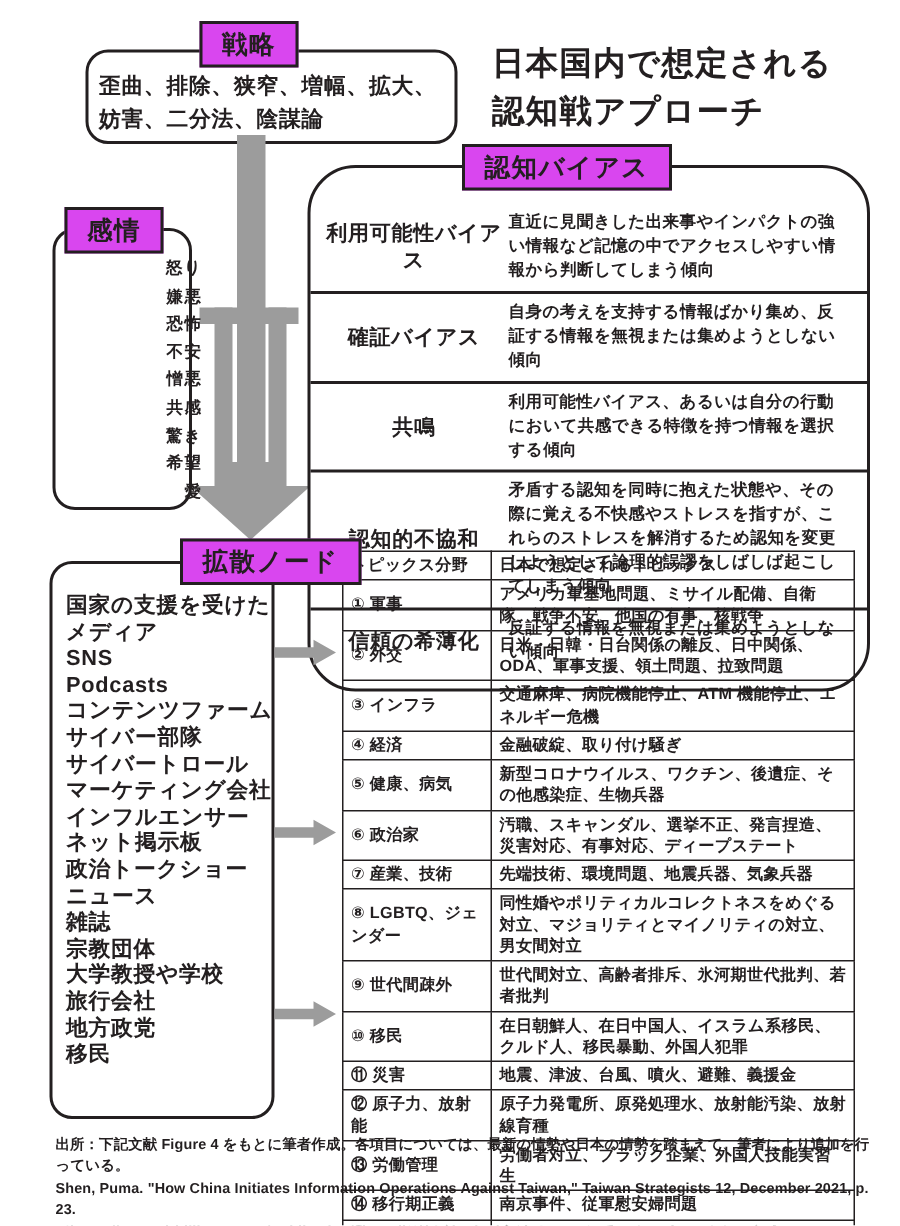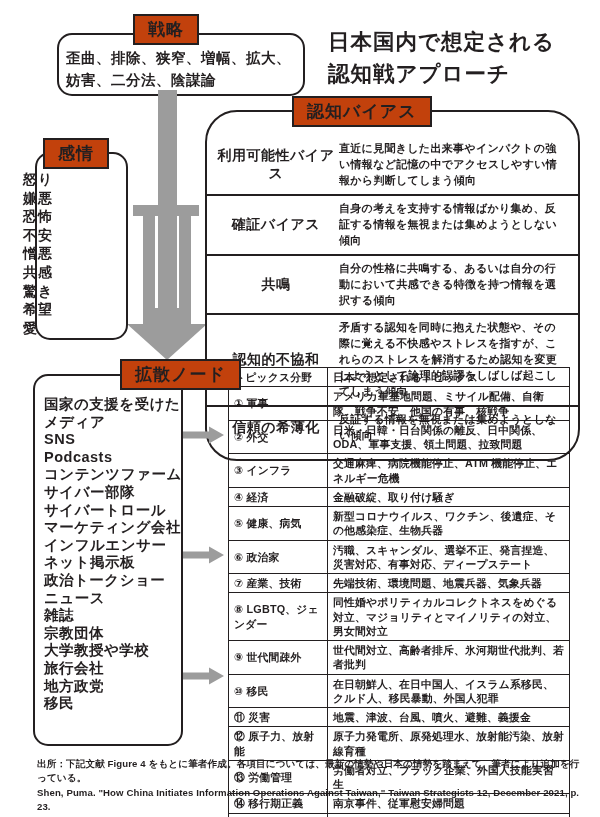--- a/index.html
+++ b/index.html
@@ -4,36 +4,36 @@
 <style>
   html,body{margin:0;padding:0;background:#ffffff;}
   .page{
     position:relative;width:600px;height:817px;background:#ffffff;overflow:hidden;
     font-family:"Liberation Sans","DejaVu Sans",sans-serif;
     color:#231f20;font-weight:bold;
   }
   
   .outer-box{position:absolute;border:2.5px solid #231f20;background:#fff;box-sizing:border-box;}
   .label-box{
-    position:absolute;z-index:3;background:#c2410c;border:2.5px solid #231f20;
+    position:absolute;z-index:3;background:#d946ef;border:2.5px solid #231f20;
     font-size:17px;font-weight:bold;padding:2px 13px;letter-spacing:1px;white-space:nowrap;
   }
   
   .title{position:absolute;left:328px;top:16px;font-size:21.5px;line-height:1.5;letter-spacing:1px;margin-top:10px;}
   
   .strategy-box{left:57px;top:33px;width:248px;height:63px;border-radius:15px;}
   .strategy-label{left:133px;top:14px;}
   .strategy-content{position:absolute;left:66px;top:47px;width:232px;font-size:14.5px;line-height:1.55;letter-spacing:.5px;}
   
   .emotion-box{left:35px;top:152px;width:93px;height:188px;border-radius:15px;}
   .emotion-label{left:43px;top:138px;}
-  .emotion-list{position:absolute;left:23px;top:170px;width:93px;text-align:left;font-size:14px;line-height:18.6px;letter-spacing:1px;}
+  .emotion-list{position:absolute;left:42px;top:170px;width:93px;text-align:right;font-size:11px;line-height:18.6px;letter-spacing:1px;}
   
   .bias-box{left:205px;top:110px;width:375px;border-radius:32px;padding:24px 0 10px 0;}
-  .bias-label{left:292px;top:96px;font-family:Liberation Serif, serif;}
+  .bias-label{left:308px;top:96px;font-family:Liberation Serif, serif;}
   .bias-row{display:flex;align-items:center;padding:5px 8px;}
   .bias-row + .bias-row{border-top:2px solid #231f20;}
   .bias-term{width:122px;flex:none;text-align:center;font-size:14px;letter-spacing:.5px;}
   .bias-desc{flex:1;font-size:11px;line-height:1.45;letter-spacing:.3px;padding-left:2px;padding-right:4px;}
   
   .main-arrow{position:absolute;left:120px;top:90px;}
   .main-arrow *{fill:#9c9c9c;}
   
   .nodes-box{left:33px;top:374px;width:150px;height:372px;border-radius:15px;}
   .nodes-label{left:120px;top:359px;}
@@ -95,21 +95,21 @@
     <div class="bias-row">
       <div class="bias-term">利用可能性バイアス</div>
       <div class="bias-desc">直近に見聞きした出来事やインパクトの強い情報など記憶の中でアクセスしやすい情報から判断してしまう傾向</div>
     </div>
     <div class="bias-row">
       <div class="bias-term">確証バイアス</div>
       <div class="bias-desc">自身の考えを支持する情報ばかり集め、反証する情報を無視または集めようとしない傾向</div>
     </div>
     <div class="bias-row">
       <div class="bias-term">共鳴</div>
-      <div class="bias-desc">自分の性格に共鳴する、あるいは自分の行動において共感できる特徴を持つ情報を選択する傾向</div>
+      <div class="bias-desc">利用可能性バイアス、あるいは自分の行動において共感できる特徴を持つ情報を選択する傾向</div>
     </div>
     <div class="bias-row">
       <div class="bias-term">認知的不協和</div>
       <div class="bias-desc">矛盾する認知を同時に抱えた状態や、その際に覚える不快感やストレスを指すが、これらのストレスを解消するため認知を変更しようとして論理的誤謬をしばしば起こしてしまう傾向</div>
     </div>
     <div class="bias-row">
       <div class="bias-term">信頼の希薄化</div>
       <div class="bias-desc">反証する情報を無視または集めようとしない傾向</div>
     </div>
   </div>

